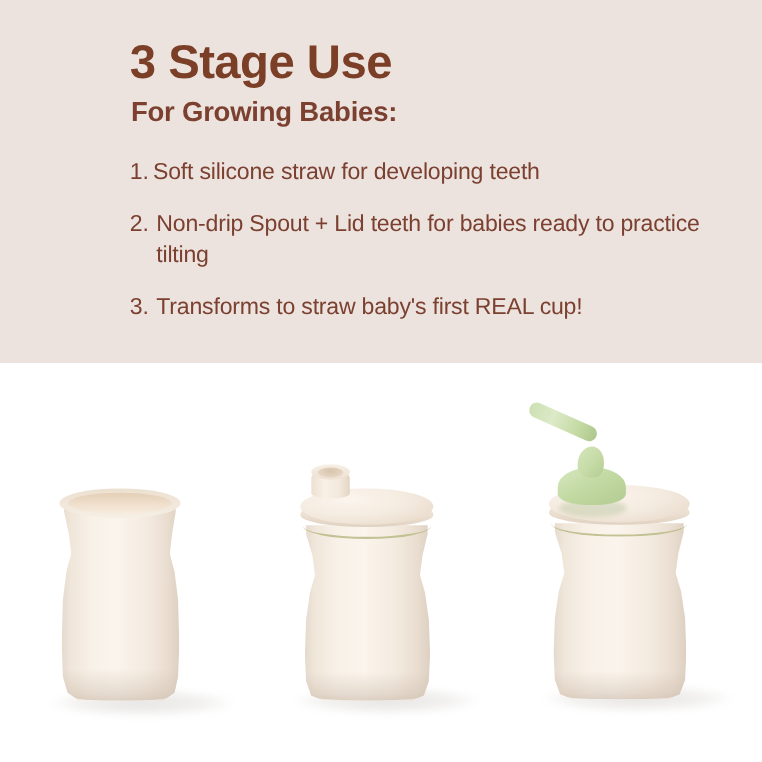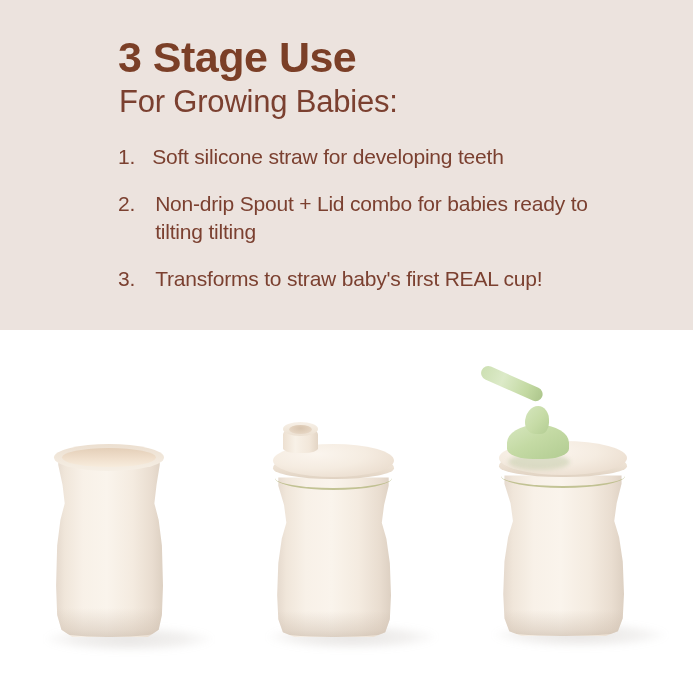--- a/index.html
+++ b/index.html
@@ -40,22 +40,22 @@
     letter-spacing: -0.5px;
     color: #7b3f27;
     white-space: nowrap;
   }
 
   #subhead {
     position: absolute;
     left: 119px;
     top: 84px;
     font-family: "Liberation Sans", sans-serif;
-    font-weight: normal;
-    font-size: 31px;
+    font-weight: bold;
+    font-size: 25px;
     line-height: 36px;
     letter-spacing: -0.2px;
     color: #7b4030;
     white-space: nowrap;
   }
 
   #bullets {
     position: absolute;
     left: 118px;
     top: 143px;
@@ -71,21 +71,20 @@
     letter-spacing: -0.2px;
     margin-bottom: 19px;
   }
   .bullet .num {
     flex: 0 0 auto;
     margin-right: 4px;
     white-space: nowrap;
   }
   .bullet .body {
     flex: 1 1 auto;
-    margin-left: 13px;
   }
   .bullet.b2 .num { margin-right: 7px; }
   .bullet.b3 .num { margin-right: 7px; }
 
   
   #product-panel {
     position: absolute;
     left: 0;
     top: 330px;
     width: 693px;
@@ -220,21 +219,21 @@
 
     <div id="bullets">
 
       <div class="bullet b1">
         <span class="num">1.</span>
         <span class="body">Soft silicone straw for developing teeth</span>
       </div>
 
       <div class="bullet b2">
         <span class="num">2.</span>
-        <span class="body">Non-drip Spout + Lid combo for babies ready to tilting tilting</span>
+        <span class="body">Non-drip Spout + Lid teeth for babies ready to practice tilting</span>
       </div>
 
       <div class="bullet b3">
         <span class="num">3.</span>
         <span class="body">Transforms to straw baby's first REAL cup!</span>
       </div>
 
     </div>
   </div>
 

